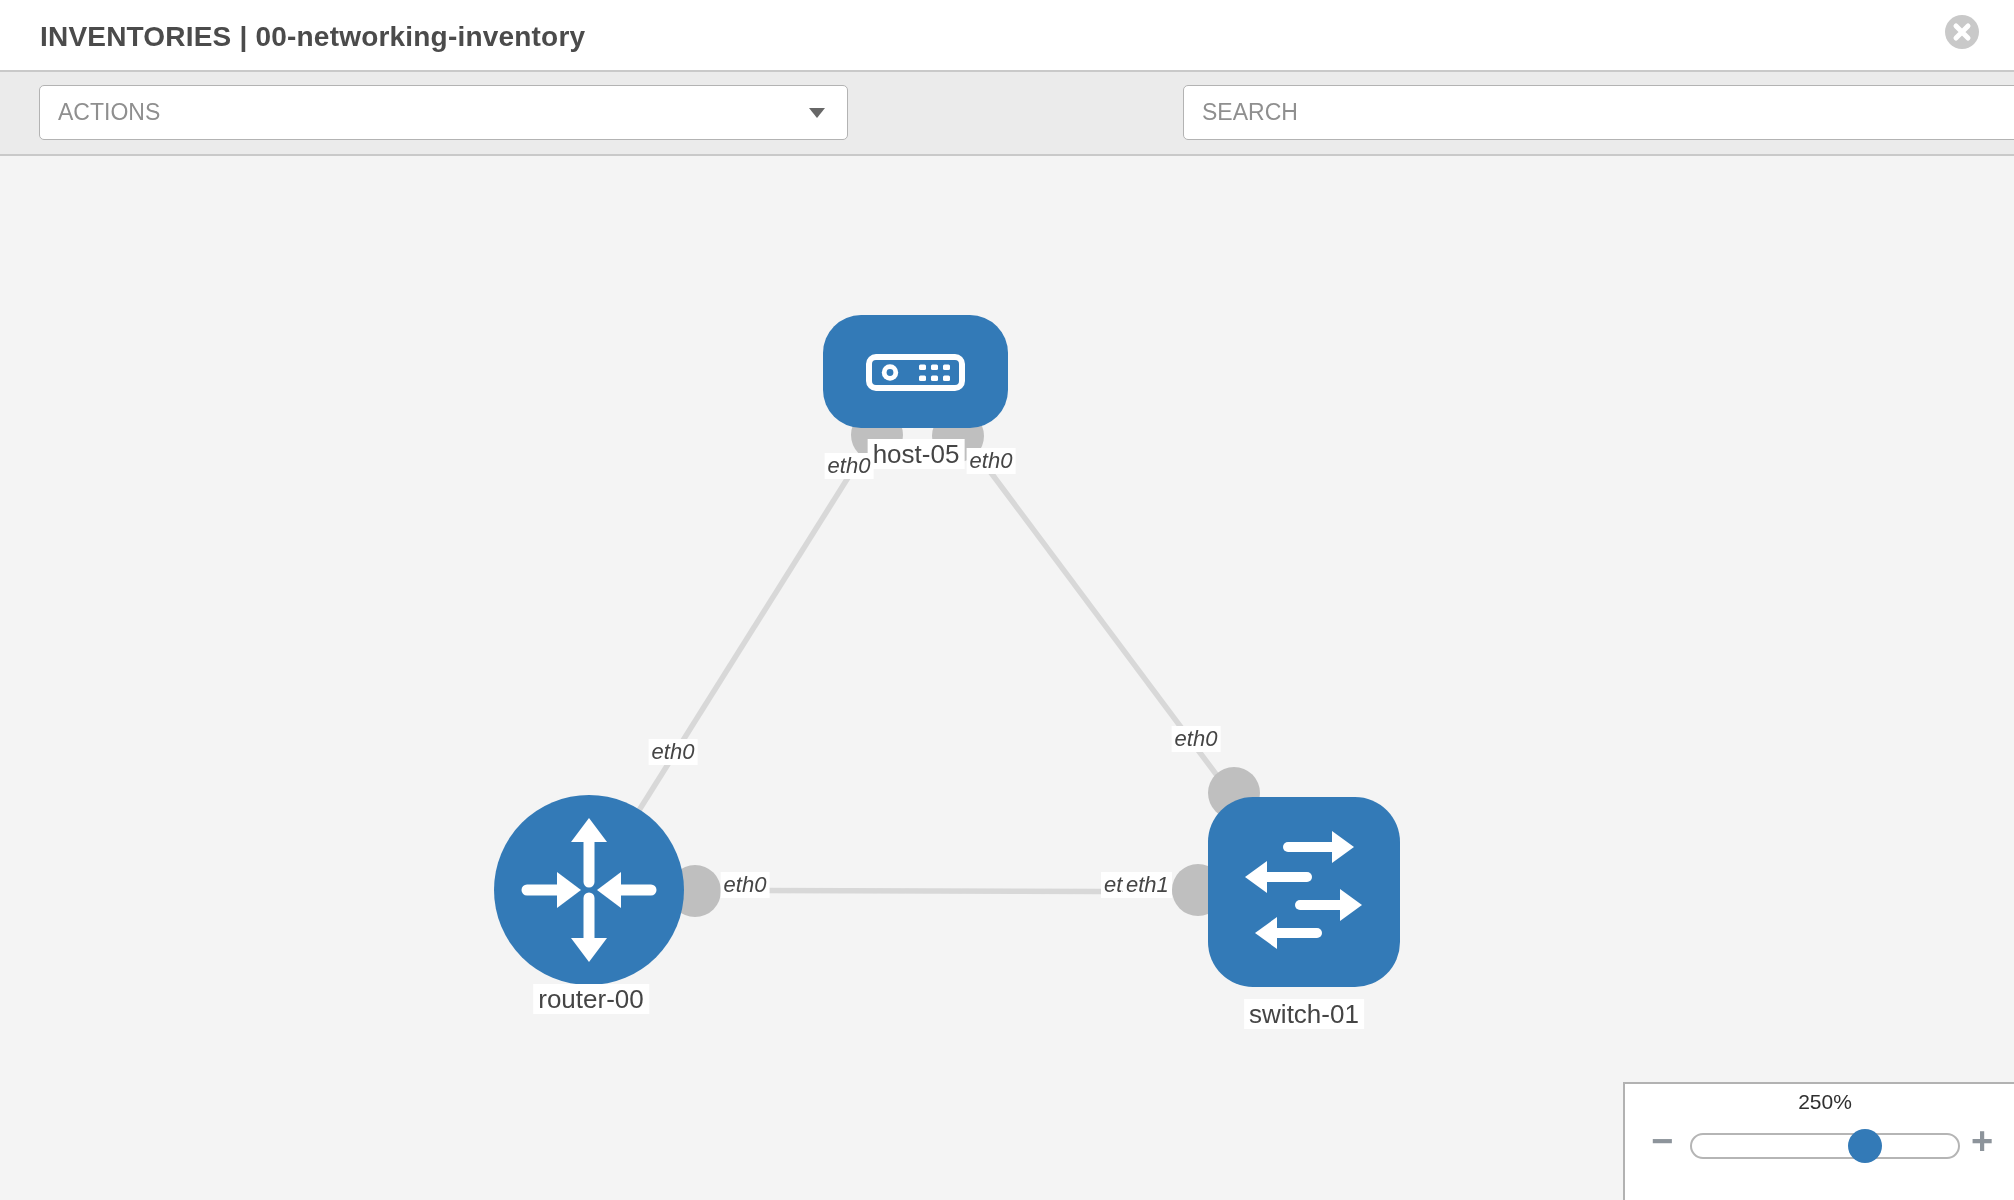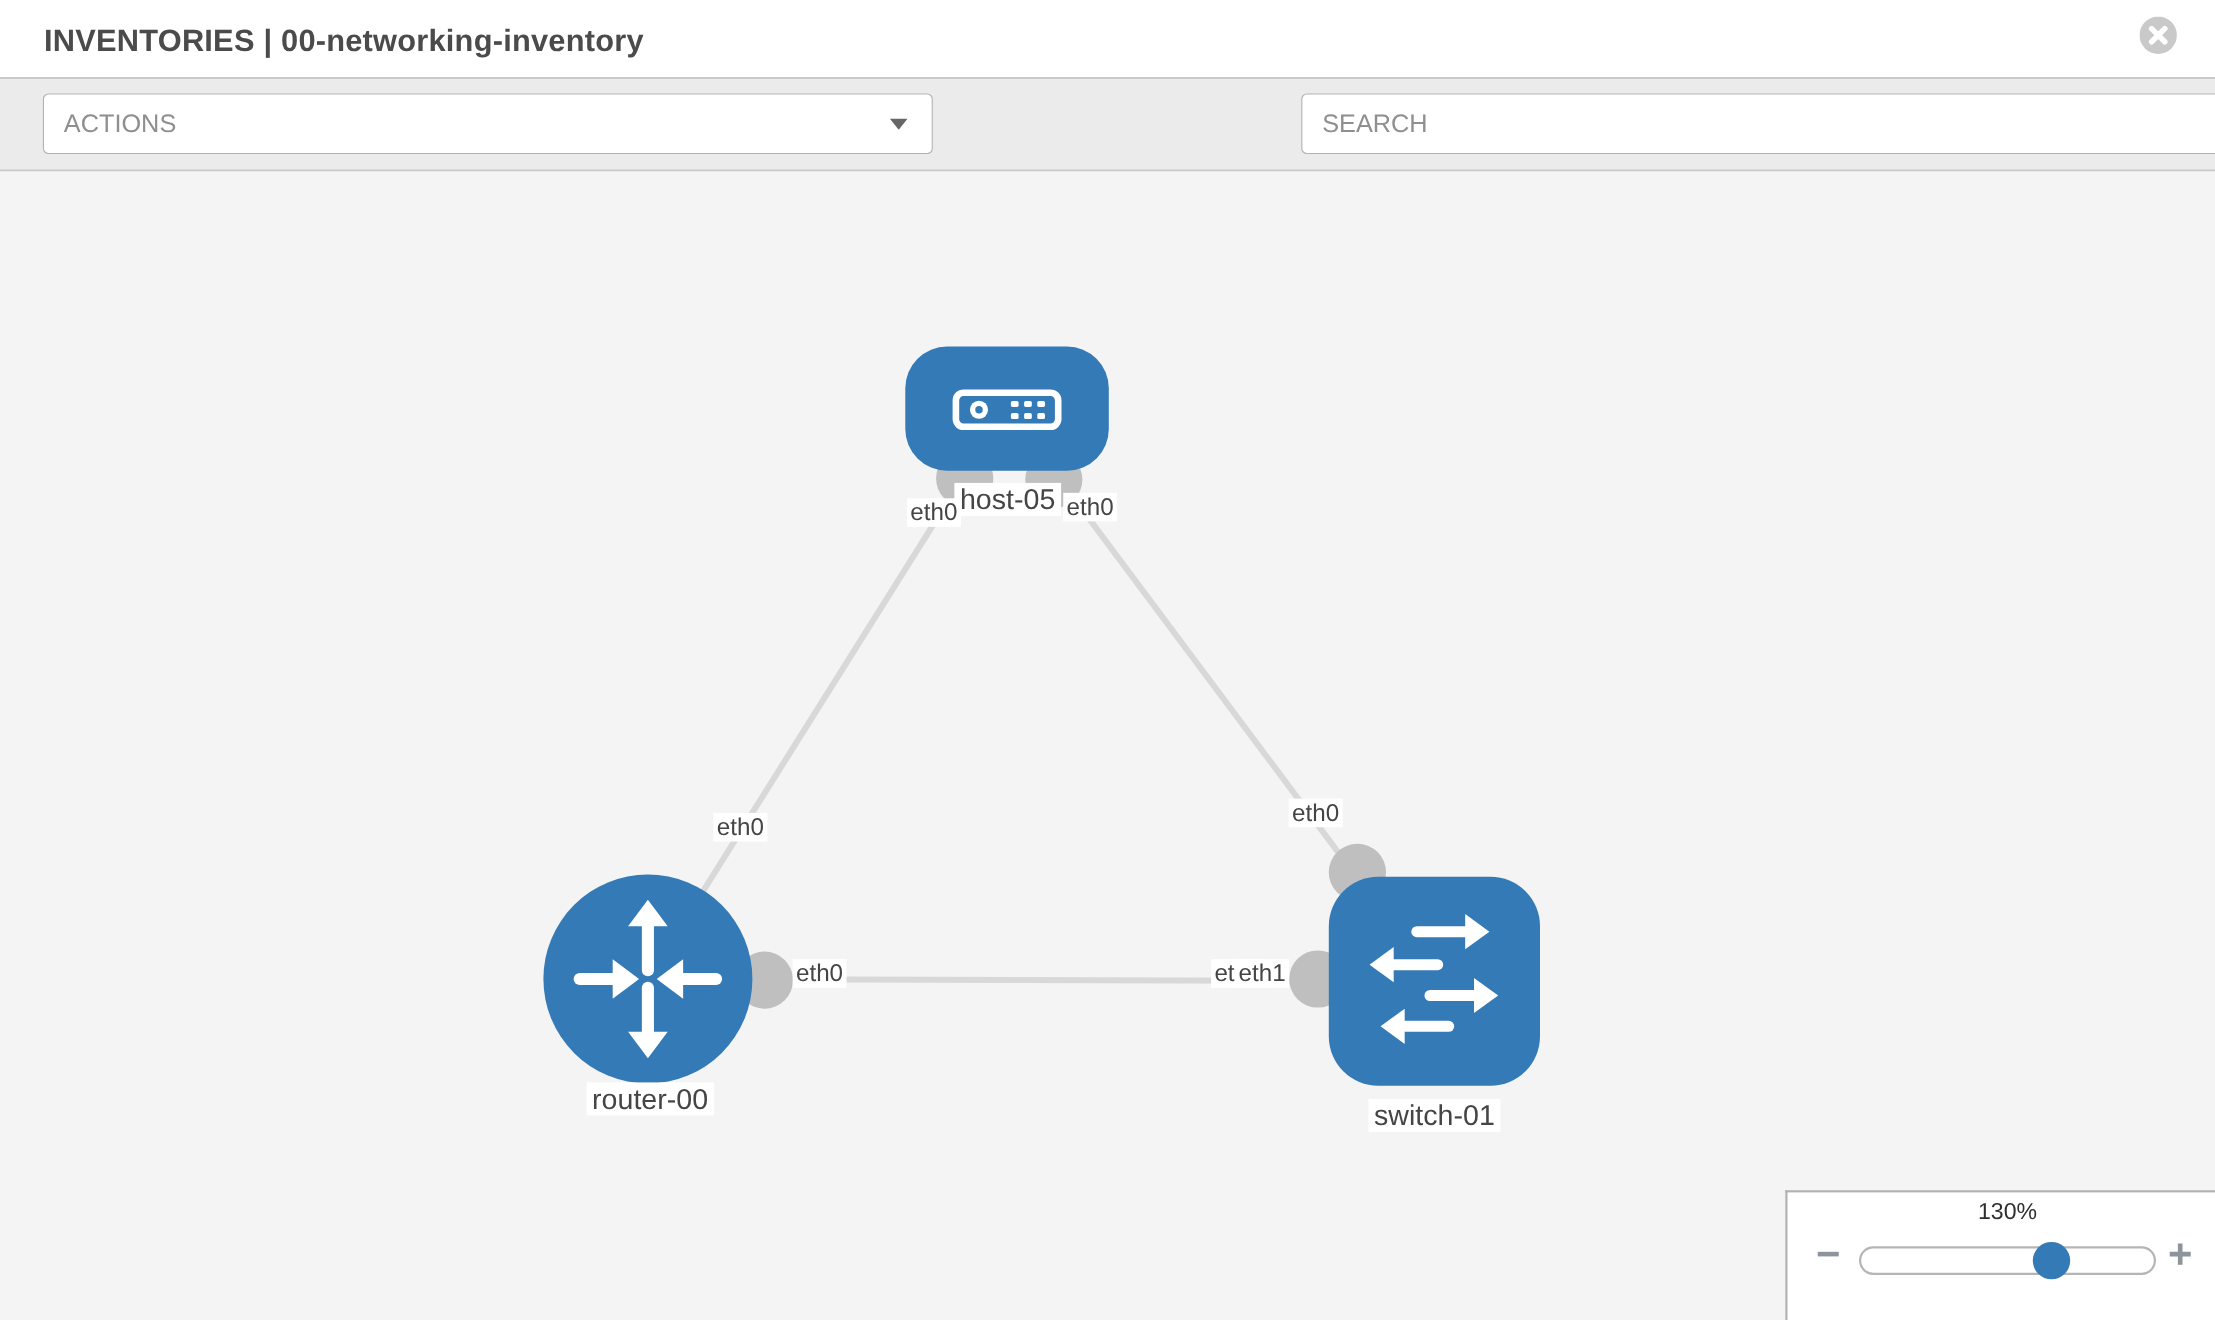--- a/index.html
+++ b/index.html
@@ -28,21 +28,21 @@
   .tb-icon { position:absolute; top:93px; width:44px; height:44px; cursor:pointer; }
   .tb-icon.wrench { left:1045px; }
   .tb-icon.key    { left:1113px; }
 
   
   .canvas { position:absolute; left:0; top:156px; width:2014px; height:1044px; background:#f4f4f4; overflow:hidden; }
   .graph-svg { position:absolute; left:0; top:0; }
 
   .nlabel, .ilabel { position:absolute; background:#ffffff; color:#454545; white-space:nowrap; z-index:2; }
   .nlabel { font-size:26px; line-height:30px; padding:0 5px; transform:translate(-50%,-50%); }
-  .ilabel { font-size:22px; line-height:26px; padding:0 3px; transform:translate(-50%,-50%); }
+  .ilabel { font-size:22px; line-height:26px; padding:0 3px; transform:translate(-50%,-50%);font-style:italic; }
   .ilabel.edgepos { transform:translateY(-50%); }
 
   
   .zoom-panel { position:absolute; left:1623px; top:926px; width:391px; height:118px; background:#fff;
                 border-top:2px solid #b2b2b2; border-left:2px solid #b2b2b2; box-sizing:border-box; z-index:3; }
   .zoom-level { position:absolute; left:65px; top:6px; width:270px; text-align:center;
                 font-size:21px; color:#2f2f2f; }
   .zoom-minus, .zoom-plus { position:absolute; top:38px; font-size:38px; font-weight:800; color:#8d949b;
                 line-height:38px; cursor:pointer; }
   .zoom-minus { left:26px; }
@@ -169,21 +169,21 @@
 
     <div class="ilabel" style="left:849px;  top:310px;">eth0</div>
     <div class="ilabel" style="left:991px;  top:305px;">eth0</div>
     <div class="ilabel" style="left:673px;  top:596px;">eth0</div>
     <div class="ilabel" style="left:1196px; top:583px;">eth0</div>
     <div class="ilabel" style="left:745px;  top:729px;">eth0</div>
     <div class="ilabel edgepos" style="left:1101px; top:729px;">eth1</div>
     <div class="ilabel edgepos" style="left:1123px; top:729px;">eth1</div>
 
     <div class="zoom-panel">
-      <div class="zoom-level">130%</div>
+      <div class="zoom-level">250%</div>
       <span class="zoom-minus">−</span>
       <div class="zoom-track">
         <div class="zoom-handle"></div>
       </div>
       <span class="zoom-plus">+</span>
     </div>
 
   </div>
 </div>
 

